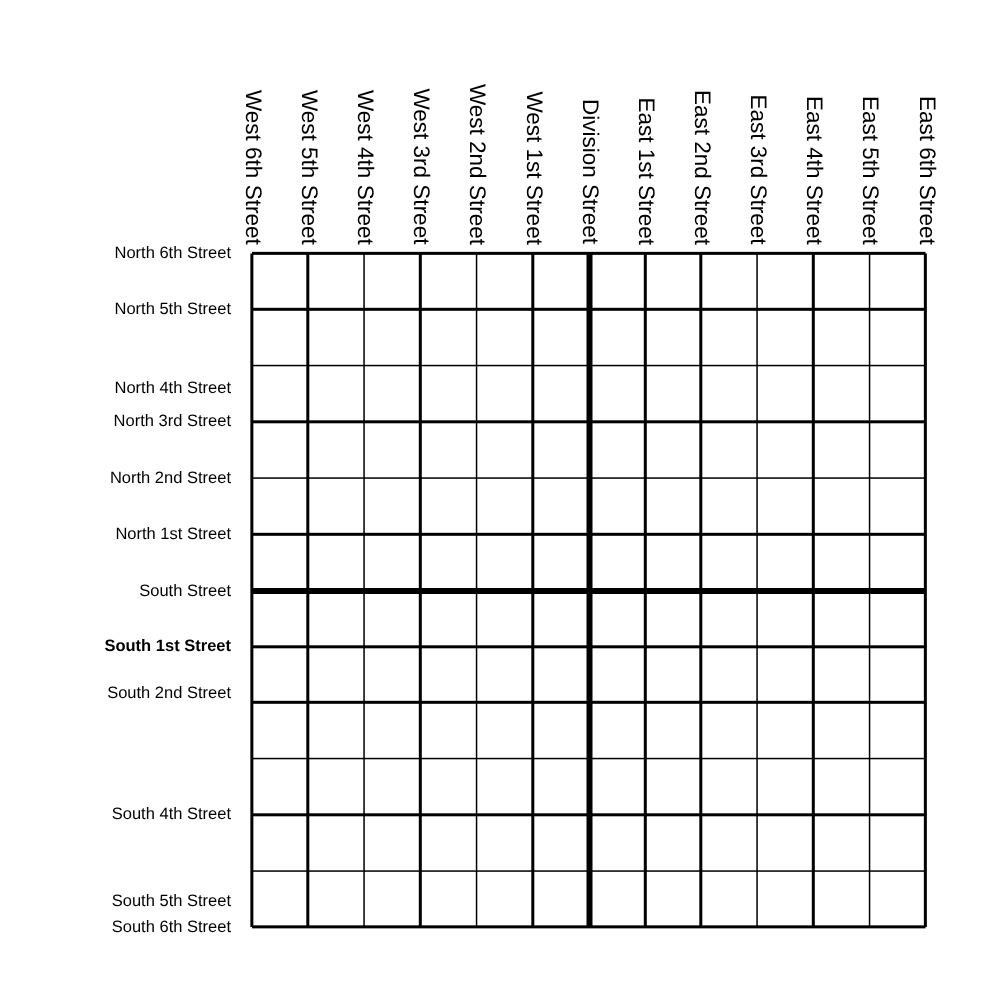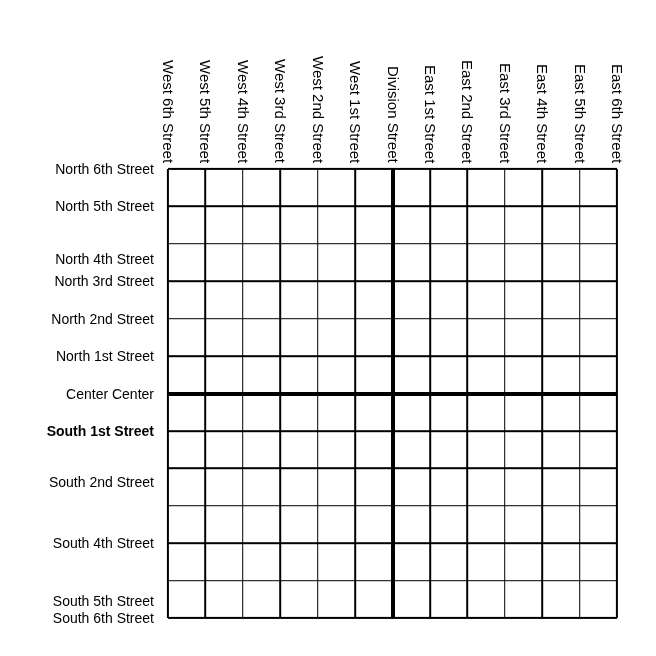--- a/index.html
+++ b/index.html
@@ -37,21 +37,21 @@
     left: 0;
     right: 0;
     height: 1.6px;
     transform: translateY(-50%);
   }
   .hline.edge { height: 2.2px; }
   .hline.bold { height: 4px; }
   .row-label {
     position: absolute;
     right: 502px;
-    font-size: 14px;
+    font-size: 11px;
     line-height: 18px;
     white-space: nowrap;
     text-align: right;
   }
   .col-label {
     position: absolute;
     bottom: 493px;
     writing-mode: vertical-rl;
     font-size: 15px;
     line-height: 18px;
@@ -102,19 +102,19 @@
     <div class="col-label" style="left: 495.75px;">East 3rd Street</div>
     <div class="col-label" style="left: 533.167px;">East 4th Street</div>
     <div class="col-label" style="left: 570.583px;">East 5th Street</div>
     <div class="col-label" style="left: 608px;">East 6th Street</div>
     <div class="row-label" style="top: 160px;">North 6th Street</div>
     <div class="row-label" style="top: 197.417px;">North 5th Street</div>
     <div class="row-label" style="top: 250px;">North 4th Street</div>
     <div class="row-label" style="top: 272.25px;">North 3rd Street</div>
     <div class="row-label" style="top: 309.667px;">North 2nd Street</div>
     <div class="row-label" style="top: 347.083px;">North 1st Street</div>
-    <div class="row-label" style="top: 384.5px;">Center Center</div>
+    <div class="row-label" style="top: 384.5px;">South Street</div>
     <div class="row-label" style="top: 421.917px; font-weight: bold;">South 1st Street</div>
-    <div class="row-label" style="top: 473px;">South 2nd Street</div>
+    <div class="row-label" style="top: 453px;">South 2nd Street</div>
     <div class="row-label" style="top: 534.167px;">South 4th Street</div>
     <div class="row-label" style="top: 592px;">South 5th Street</div>
     <div class="row-label" style="top: 609px;">South 6th Street</div>
   </div>
 
 </body></html>

